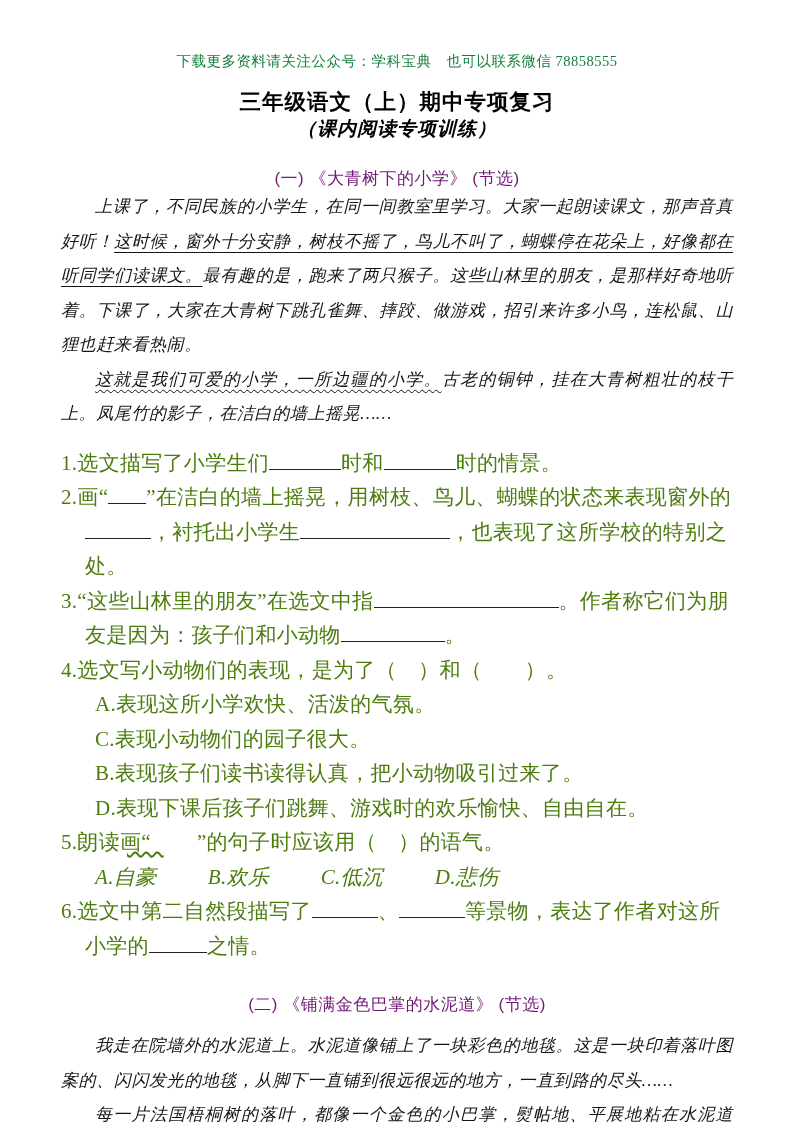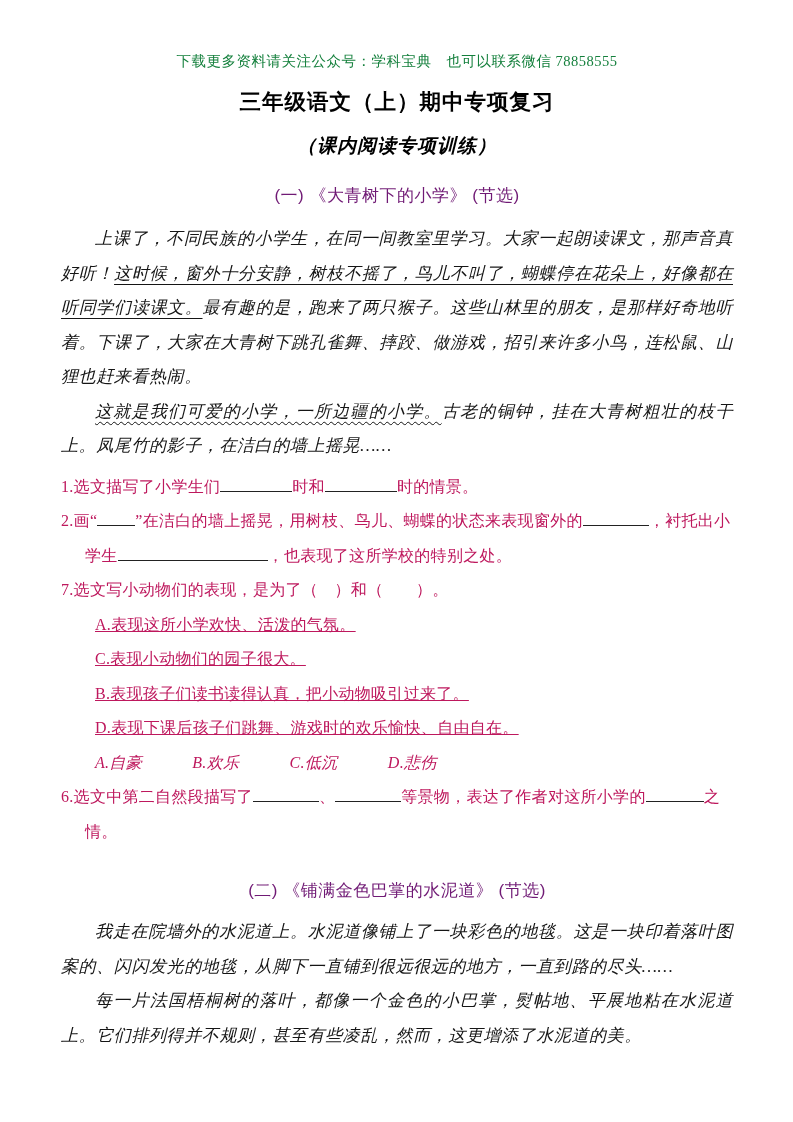--- a/index.html
+++ b/index.html
@@ -26,38 +26,36 @@
   .doc-title {
     margin-top: 16px;
     text-align: center;
     font-family: "Liberation Sans", "DejaVu Sans", sans-serif;
     font-weight: bold;
     font-size: 21.5px;
     letter-spacing: 1px;
     color: #000;
   }
   .doc-subtitle {
-    margin-top: 17px;
     text-align: center;
     font-weight: bold;
     font-style: italic;
     font-size: 19px;
     letter-spacing: 1px;
     color: #000;
   }
   .section-heading {
     margin-top: 25px;
     text-align: center;
     font-family: "Liberation Sans", "DejaVu Sans", sans-serif;
     font-size: 17px;
     letter-spacing: 0.5px;
     color: #701a75;
   }
   .passage {
-    margin-top: 15px;
     font-size: 17px;
     line-height: 34.5px;
     letter-spacing: 0.6px;
     font-style: italic;
     color: #151515;
     text-align: justify;
   }
   .passage p { text-indent: 2em; }
   .u-solid {
     text-decoration: underline;
@@ -65,46 +63,46 @@
     text-decoration-thickness: 1px;
     text-decoration-skip-ink: none;
   }
   .u-wavy {
     text-decoration: underline wavy;
     text-underline-offset: 4px;
     text-decoration-thickness: 1px;
     text-decoration-skip-ink: none;
   }
   .questions {
-    margin-top: 6px;
-    font-size: 16px;
+    margin-top: 14px;
+    font-size: 21px;
     line-height: 34.5px;
     letter-spacing: 0.3px;
-    color: #be185d;
+    color: #4d7c0f;
   }
   .question {
     padding-left: 24px;
     text-indent: -24px;
   }
   .blank {
     display: inline-block;
     border-bottom: 1px solid #222;
     height: 17px;
     vertical-align: baseline;
   }
   .blank-wavy {
     display: inline-block;
     width: 46px;
     letter-spacing: 0;
     text-decoration: underline wavy;
     text-underline-offset: 2px;
     text-decoration-skip-ink: none;
   }
   .options { padding-left: 34px; }
-  .options .opt { display: block; text-decoration: underline; }
+  .options .opt { display: block; }
   .options-inline { padding-left: 34px; }
   .options-inline .opt { display: inline-block; margin-right: 46px; font-style: italic; }
   .s2-passage { margin-top: 13px; }
 </style>
 </head>
 <body>
 
 <div class="page">
 
   <div class="promo">下载更多资料请关注公众号：学科宝典　也可以联系微信 78858555</div>
@@ -119,29 +117,31 @@
     <p><span>上课了，不同民族的小学生，在同一间教室里学习。大家一起朗读课文，那声音真好听！</span><span class="u-solid">这时候，窗外十分安静，树枝不摇了，鸟儿不叫了，蝴蝶停在花朵上，好像都在听同学们读课文。</span><span>最有趣的是，跑来了两只猴子。这些山林里的朋友，是那样好奇地听着。下课了，大家在大青树下跳孔雀舞、摔跤、做游戏，招引来许多小鸟，连松鼠、山狸也赶来看热闹。</span></p>
     <p><span class="u-wavy">这就是我们可爱的小学，一所边疆的小学。</span><span>古老的铜钟，挂在大青树粗壮的枝干上。凤尾竹的影子，在洁白的墙上摇晃……</span></p>
   </div>
 
   <div class="questions">
 
     <div class="question"><span>1.选文描写了小学生们</span><span class="blank" style="width:72px"></span><span>时和</span><span class="blank" style="width:72px"></span><span>时的情景。</span></div>
 
     <div class="question"><span>2.画“</span><span class="blank" style="width:38px"></span><span>”在洁白的墙上摇晃，用树枝、鸟儿、蝴蝶的状态来表现窗外的</span><span class="blank" style="width:66px"></span><span>，衬托出小学生</span><span class="blank" style="width:150px"></span><span>，也表现了这所学校的特别之处。</span></div>
 
+    <div class="question"><span>3.“这些山林里的朋友”在选文中指</span><span class="blank" style="width:185px"></span><span>。作者称它们为朋友是因为：孩子们和小动物</span><span class="blank" style="width:104px"></span><span>。</span></div>
 
-    <div class="question"><span>7.选文写小动物们的表现，是为了（　）和（　　）。</span></div>
+    <div class="question"><span>4.选文写小动物们的表现，是为了（　）和（　　）。</span></div>
     <div class="options">
       <span class="opt">A.表现这所小学欢快、活泼的气氛。</span>
       <span class="opt">C.表现小动物们的园子很大。</span>
       <span class="opt">B.表现孩子们读书读得认真，把小动物吸引过来了。</span>
       <span class="opt">D.表现下课后孩子们跳舞、游戏时的欢乐愉快、自由自在。</span>
     </div>
 
+    <div class="question"><span>5.朗读画“</span><span class="blank-wavy">&nbsp;&nbsp;&nbsp;&nbsp;&nbsp;&nbsp;&nbsp;</span><span>”的句子时应该用（　）的语气。</span></div>
     <div class="options-inline">
       <span class="opt">A.自豪</span>
       <span class="opt">B.欢乐</span>
       <span class="opt">C.低沉</span>
       <span class="opt">D.悲伤</span>
     </div>
 
     <div class="question"><span>6.选文中第二自然段描写了</span><span class="blank" style="width:66px"></span><span>、</span><span class="blank" style="width:66px"></span><span>等景物，表达了作者对这所小学的</span><span class="blank" style="width:58px"></span><span>之情。</span></div>
 
   </div>

